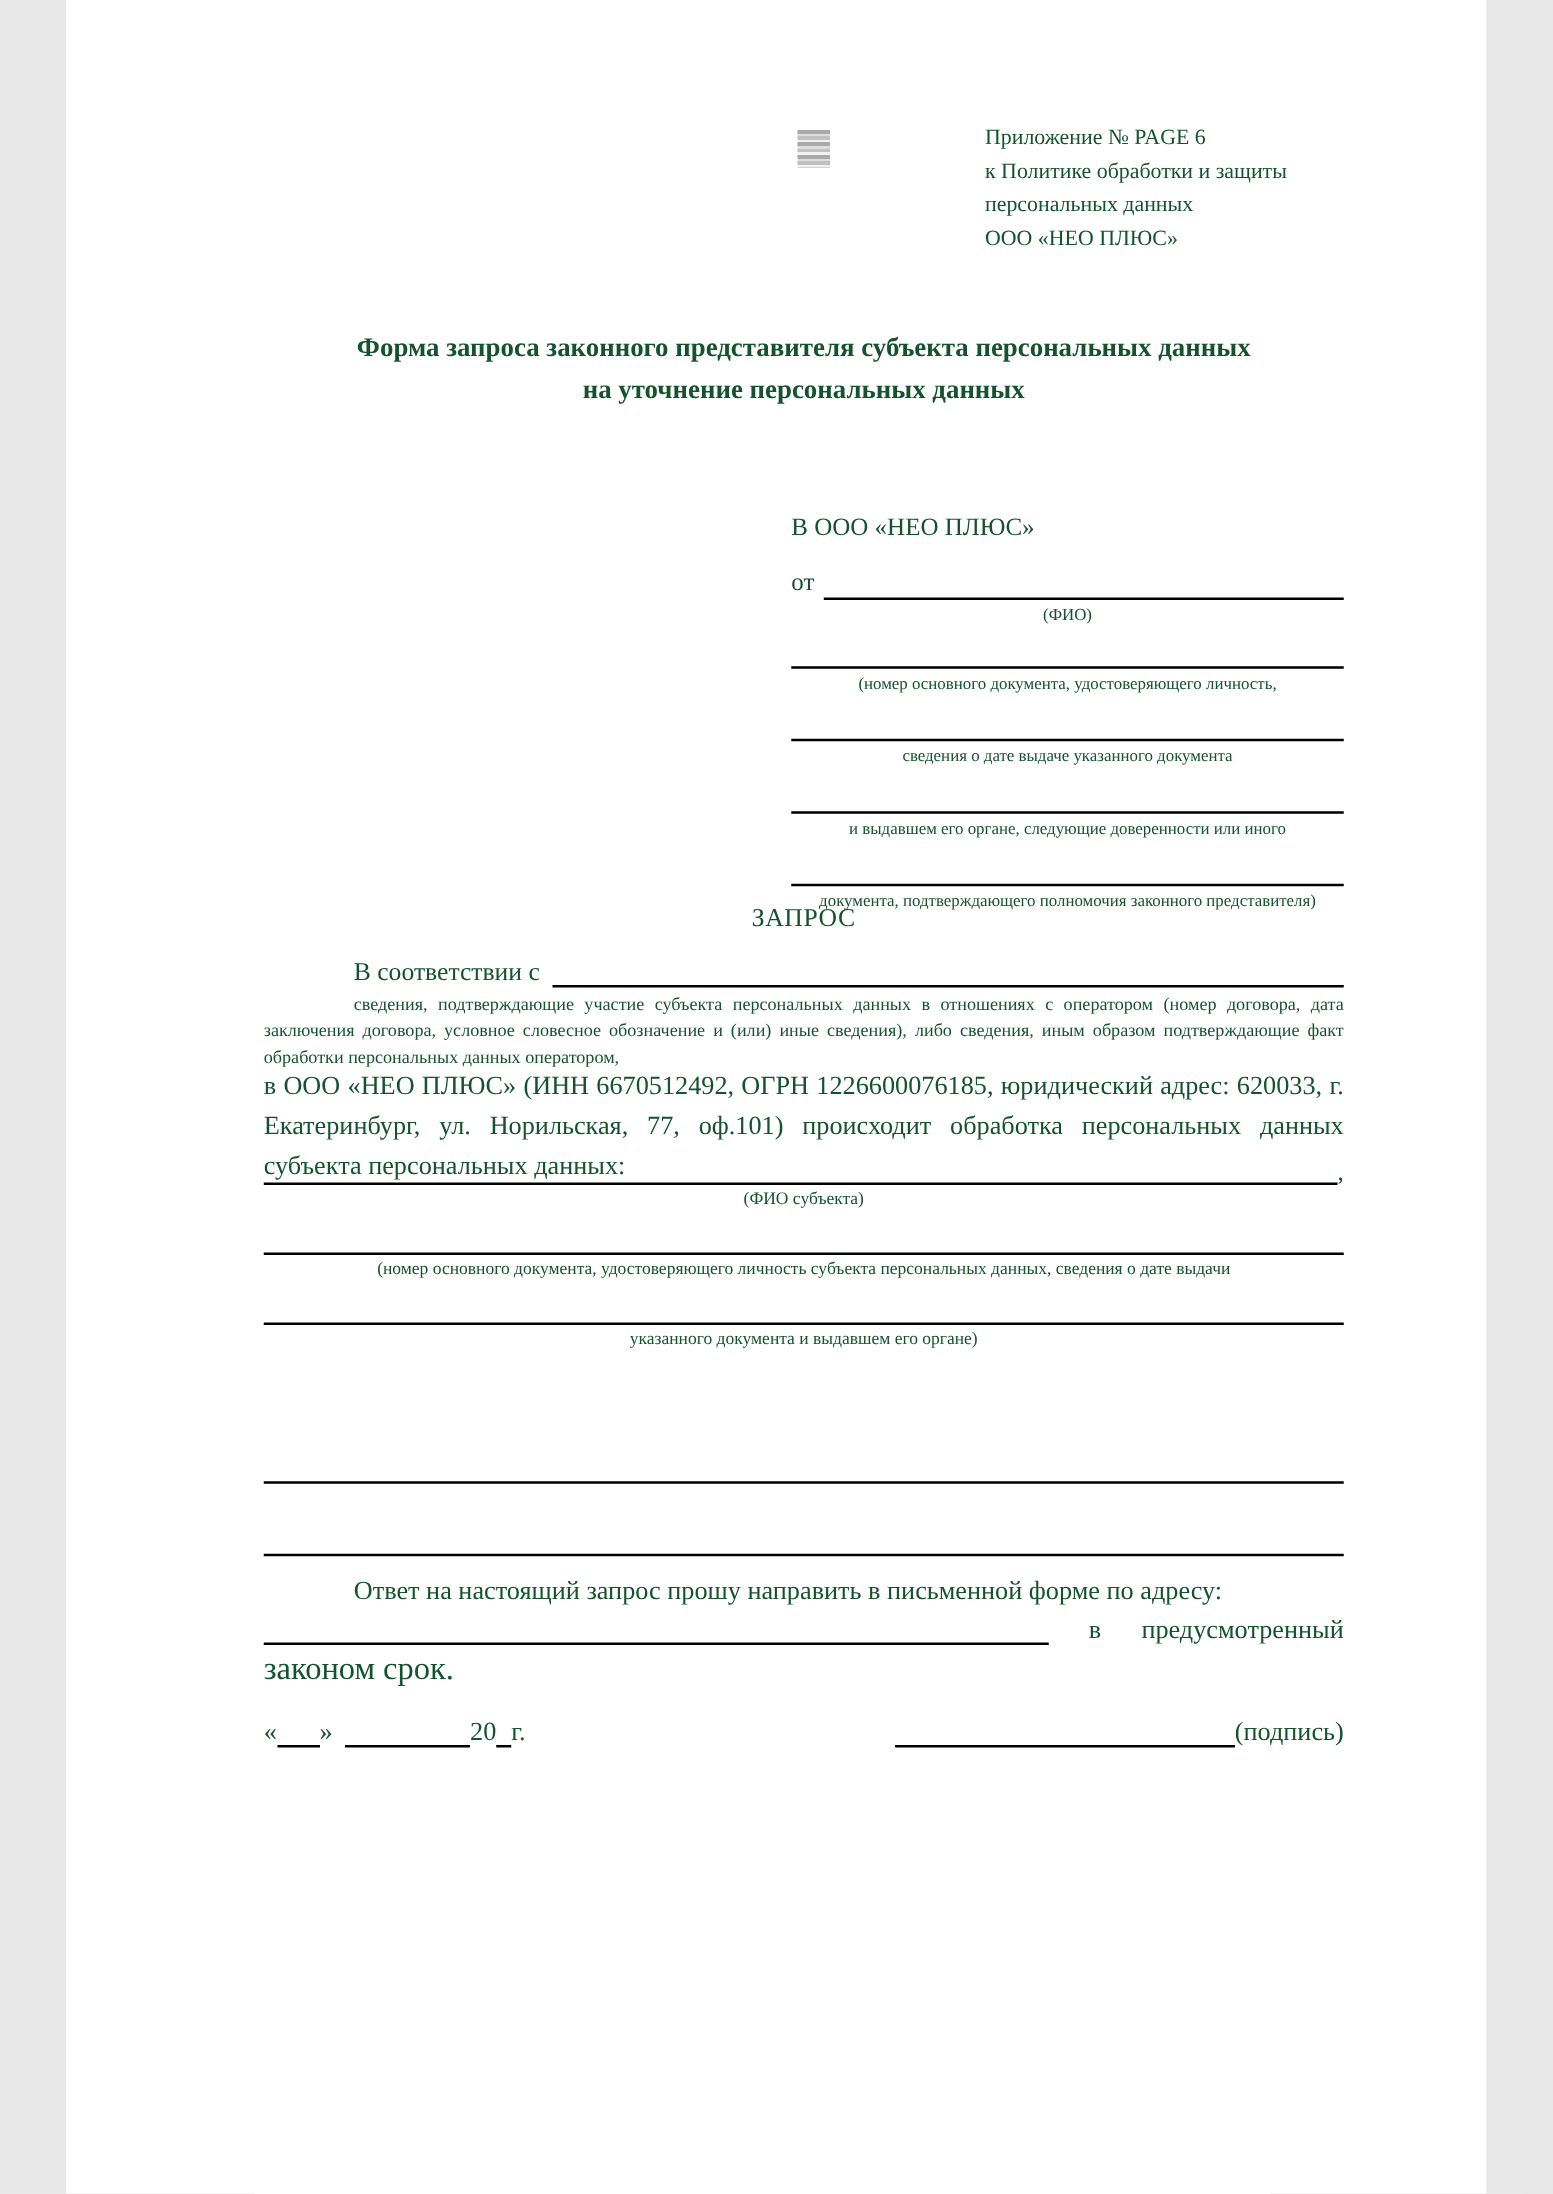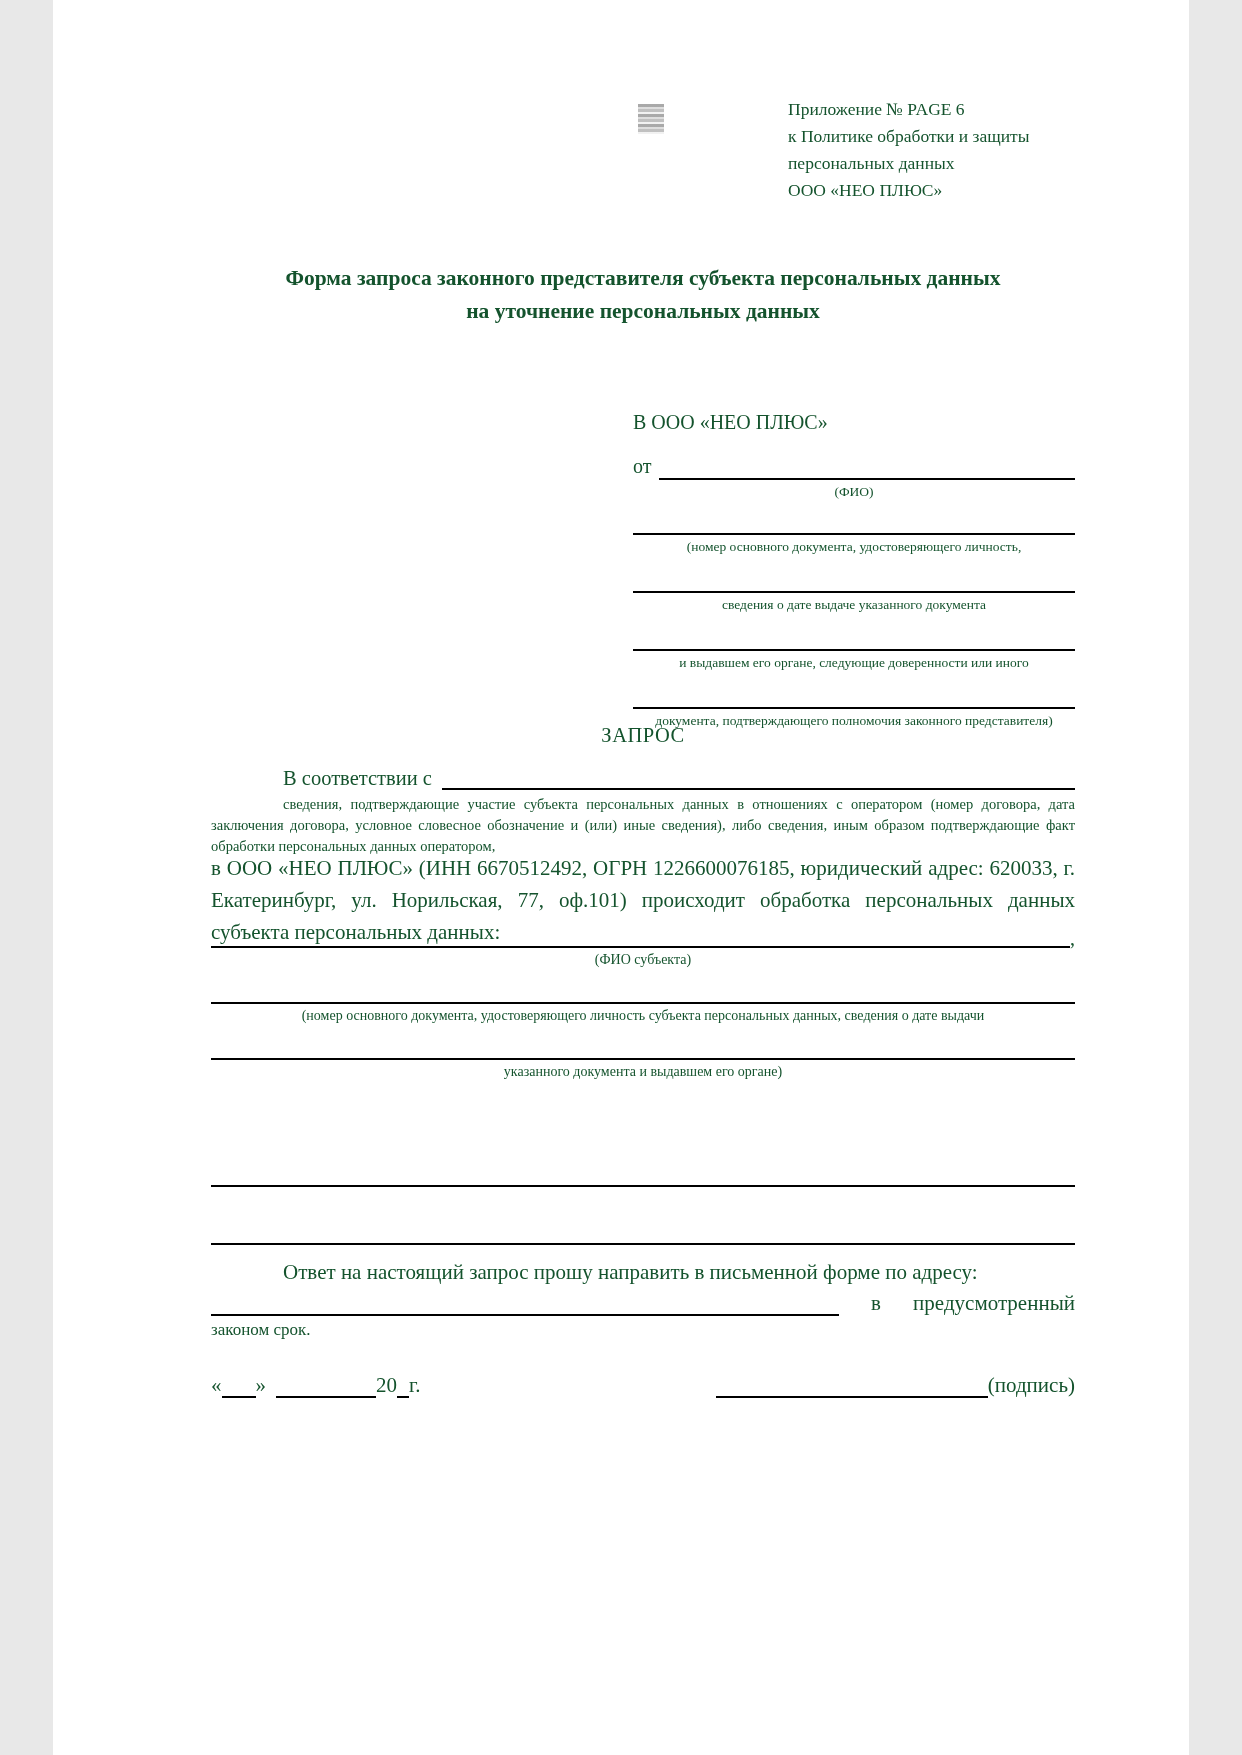--- a/index.html
+++ b/index.html
@@ -60,21 +60,21 @@
   .answer-para{
     left:158px;top:1256px;width:864px;
     font-size:21px;line-height:32px;text-indent:72px;
   }
   .answer-row{
     left:158px;top:1288px;width:864px;height:28px;
     display:flex;align-items:flex-end;justify-content:space-between;
     font-size:21px;
   }
   .answer-row .line{width:628px;border-bottom:2px solid #000;height:24px;}
-  .answer-tail{left:158px;top:1320px;width:864px;font-size:17px;}
+  .answer-tail{left:158px;top:1320px;width:864px;font-size:26px;}
   
   .sign-row{
     left:158px;top:1366px;width:864px;height:32px;
     display:flex;align-items:flex-end;justify-content:space-between;
     font-size:21px;
   }
   .sg{display:flex;align-items:flex-end;}
   .u{display:inline-block;border-bottom:2px solid #000;height:22px;}
   .u.w34{width:34px;}
   .u.w100{width:100px;margin-left:10px;}

